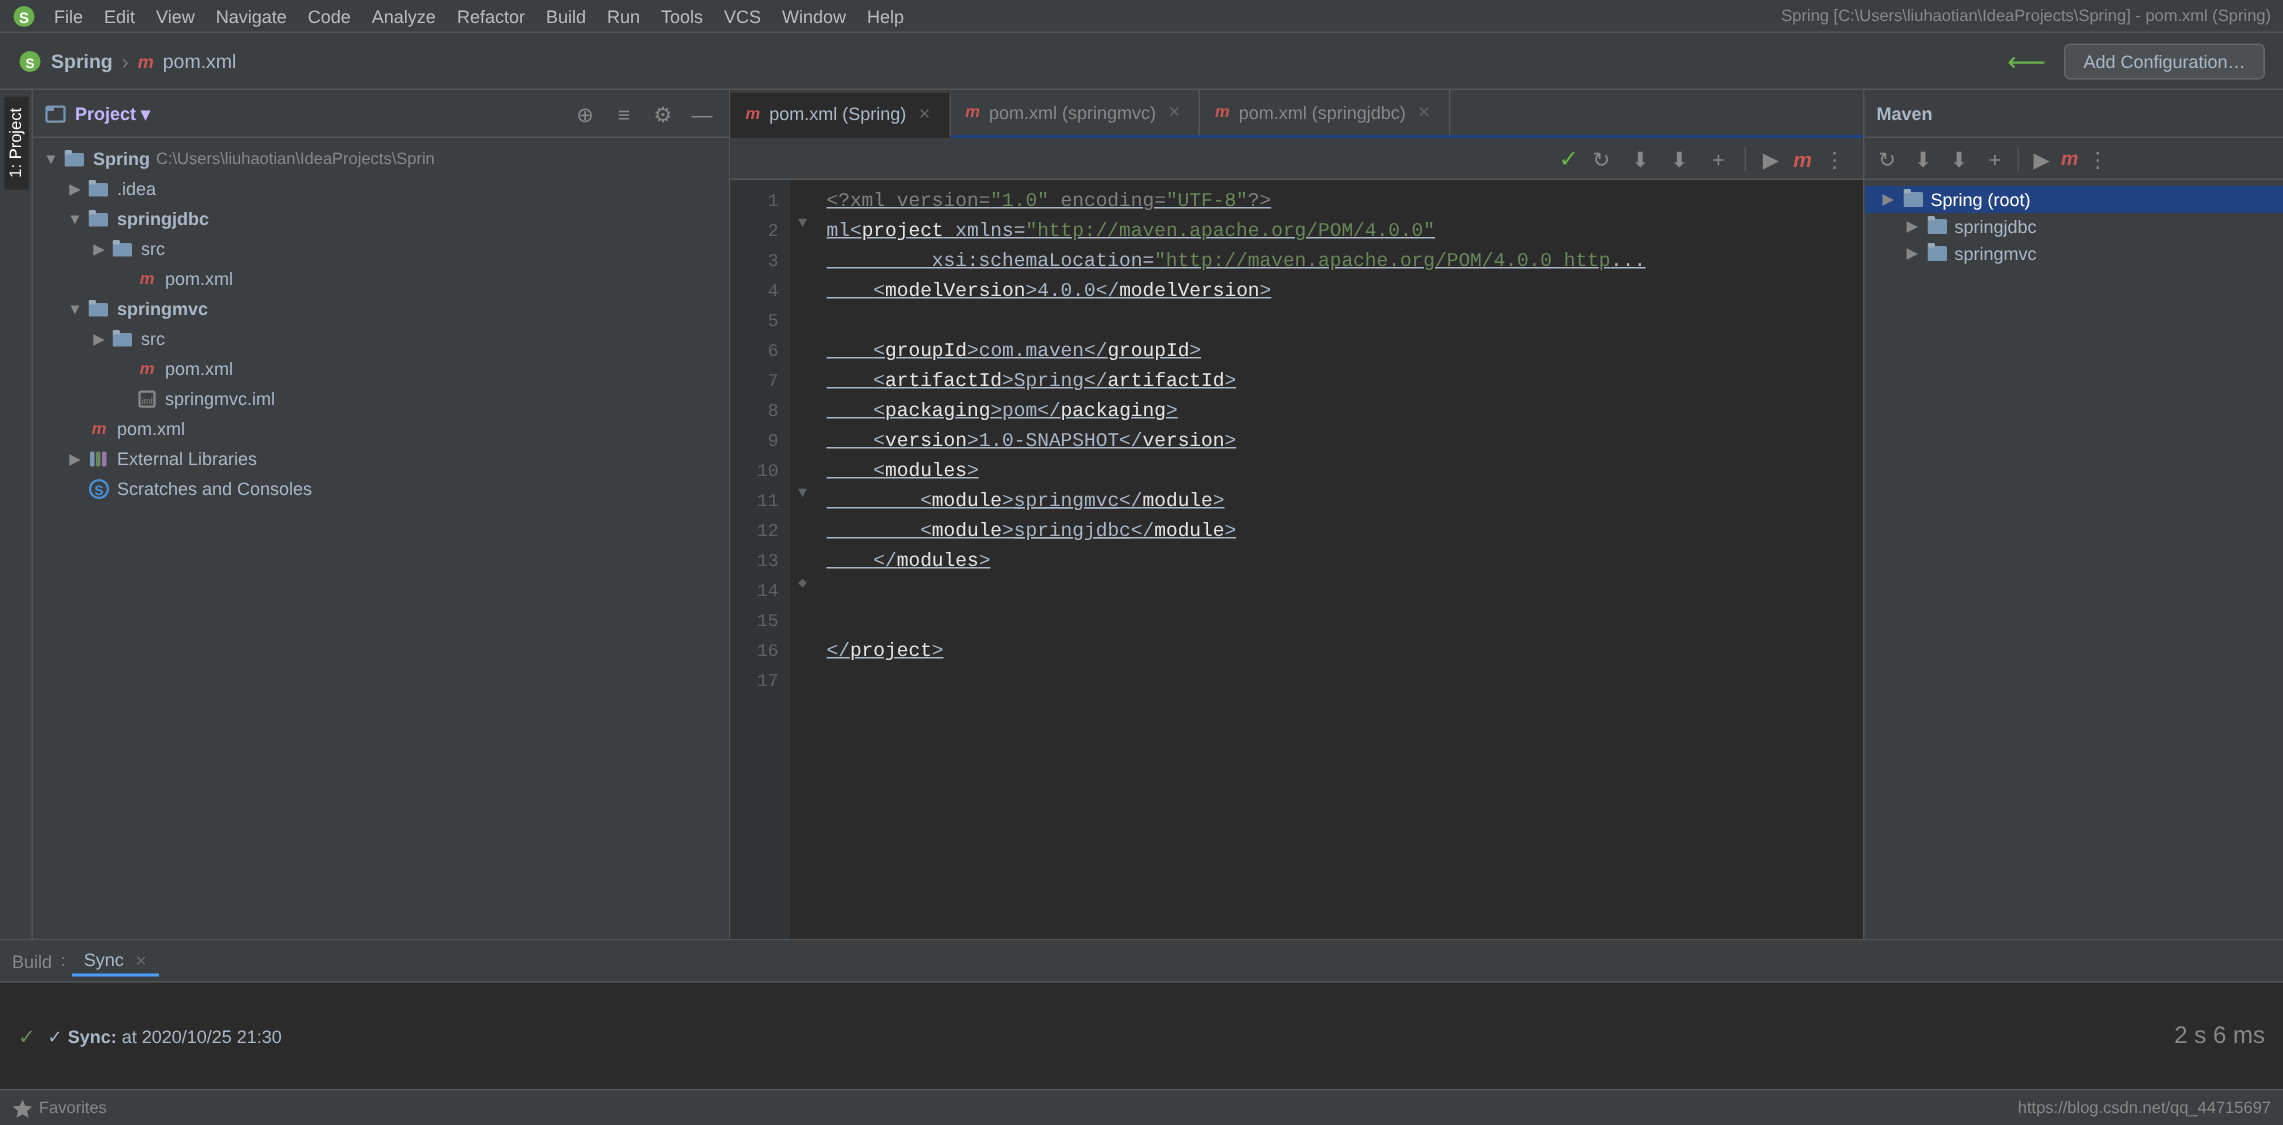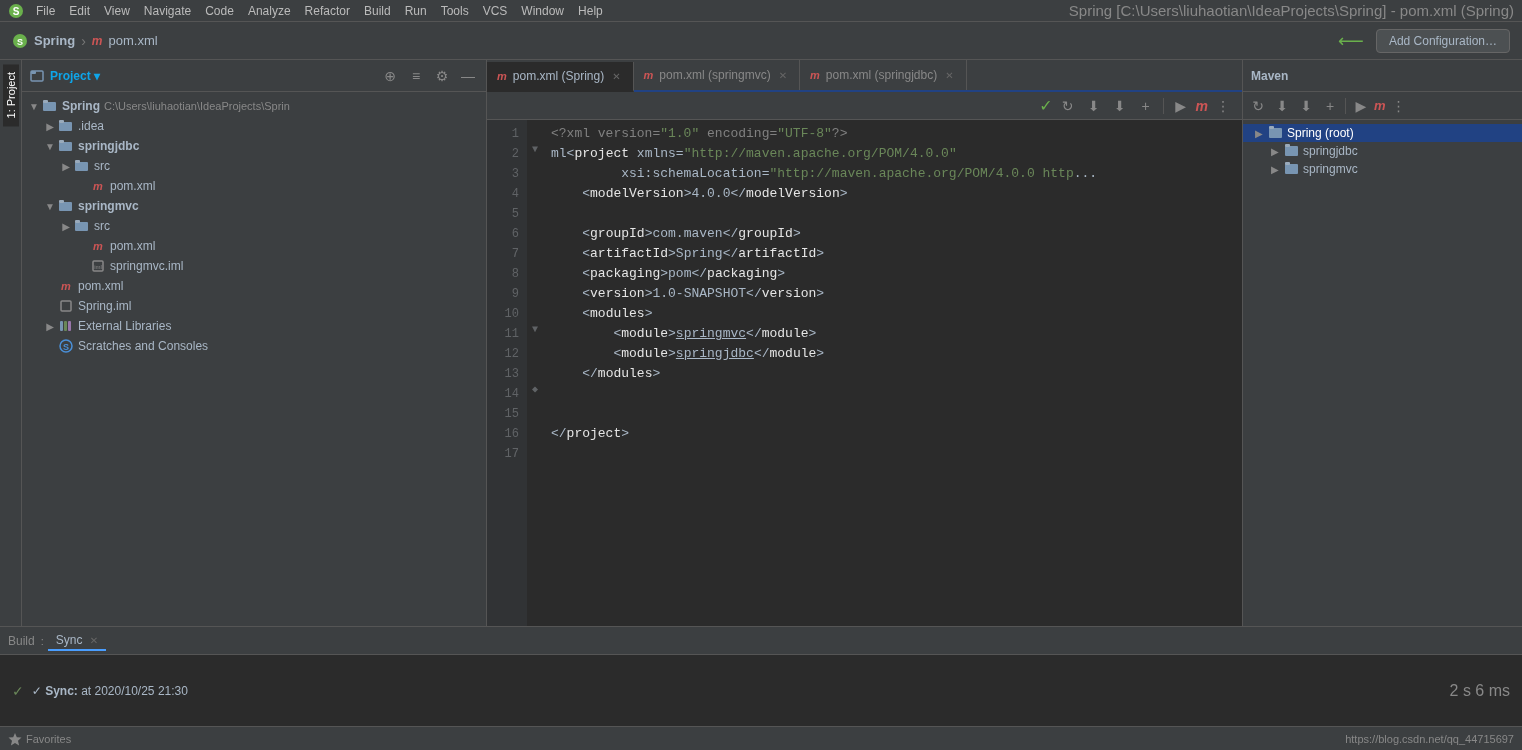--- a/index.html
+++ b/index.html
@@ -35,21 +35,21 @@
     .menu-item {
       padding: 2px 6px;
       color: #bbb;
       cursor: pointer;
       font-size: 12px;
       white-space: nowrap;
     }
     .menu-title-right {
       margin-left: auto;
       color: #888;
-      font-size: 15px;
+      font-size: 11px;
       white-space: nowrap;
       overflow: hidden;
       text-overflow: ellipsis;
     }
 
     
     .title-bar {
       background: #3c3f41;
       height: 38px;
       display: flex;
@@ -139,21 +139,21 @@
       height: 32px;
       background: #3c3f41;
       border-bottom: 1px solid #555;
       display: flex;
       align-items: center;
       padding: 0 8px;
       gap: 6px;
     }
     .panel-title {
       font-size: 12px;
-      color: #0ea5e9;
+      color: #c4b5fd;
       font-weight: bold;
       flex: 1;
     }
     .panel-icon-btn {
       width: 20px;
       height: 20px;
       display: flex;
       align-items: center;
       justify-content: center;
       cursor: pointer;
@@ -307,20 +307,21 @@
       flex: 1;
       padding: 4px 8px;
       overflow-x: auto;
       background: #2b2b2b;
     }
     .code-line {
       height: 20px;
       display: flex;
       align-items: flex-start;
       white-space: pre;
+      text-decoration: underline;
     }
 
     
     .s-tag { color: #e5e5e5; }
     .s-str { color: #6a8759; }
     .s-text { color: #a9b7c6; }
     .s-pi { color: #808080; }
     .s-bracket { color: #a9b7c6; }
     .s-underline { text-decoration: underline; }
 
@@ -632,30 +633,20 @@
         <span class="tree-label">springmvc.iml</span>
       </div>
 
       <div class="tree-item">
         <span class="tree-indent" style="width:20px"></span>
         <span class="tree-arrow" style="width:16px"></span>
         <span class="tree-icon" style="font-weight:bold;font-style:italic;font-size:11px;color:#c55;">m</span>
         <span class="tree-label">pom.xml</span>
       </div>
 
-      <div class="tree-item">
-        <span class="tree-indent" style="width:20px"></span>
-        <span class="tree-arrow" style="width:16px"></span>
-        <span class="tree-icon icon-iml">
-          <svg width="12" height="12" viewBox="0 0 12 12">
-              <rect x="1" y="1" width="10" height="10" fill="none" stroke="#888" stroke-width="1.5" rx="1"></rect>
-            </svg>
-        </span>
-        <span class="tree-label">Spring.iml</span>
-      </div>
 
       <div class="tree-item">
         <span class="tree-indent" style="width:20px"></span>
         <span class="tree-arrow">▶</span>
         <span class="tree-icon">
           <svg width="14" height="12" viewBox="0 0 14 12">
             <rect x="1" y="1" width="3" height="10" fill="#7895b2" rx="1"></rect>
             <rect x="5" y="1" width="3" height="10" fill="#6a8759" rx="1"></rect>
             <rect x="9" y="1" width="3" height="10" fill="#9876aa" rx="1"></rect>
           </svg>

